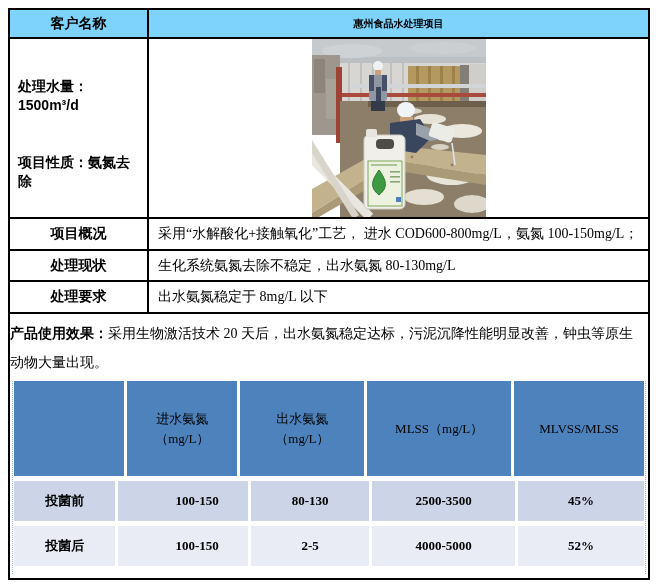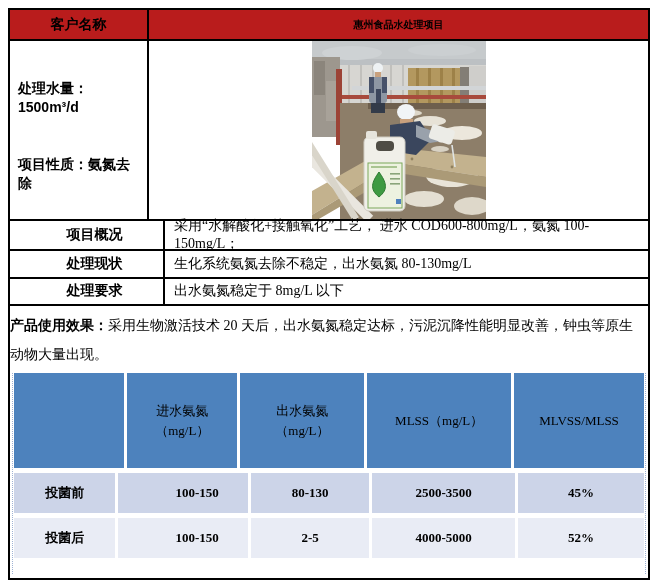--- a/index.html
+++ b/index.html
@@ -20,50 +20,50 @@
   .label-col {
     width: 139px; flex: 0 0 139px;
     border-right: 2px solid #000;
     display: flex; align-items: center; justify-content: center;
     font-family: "Liberation Sans", "DejaVu Sans", sans-serif;
     font-weight: 700; font-size: 14px;
   }
   .content-col { flex: 1; display: flex; align-items: center; }
 
   .r-head { height: 34px; }
-  .r-head .label-col, .r-head .content-col { background: #b91c1c; text-align: center; }
+  .r-head .label-col, .r-head .content-col { background: #7dd3fc; text-align: center; }
   .r-head .content-col { justify-content: center; font-family: "Liberation Sans", "DejaVu Sans", sans-serif; font-weight: 700; font-size: 10px; }
 
   .r-photo { height: 188px; }
   .r-photo .label-col {
     flex-direction: column; align-items: flex-start; justify-content: flex-start;
     padding: 38px 4px 0 8px;
   }
   .r-photo .label-col .pline { display: block; line-height: 19px; }
   .r-photo .label-col .pline + .pline { margin-top: 38px; }
   .r-photo .content-col { justify-content: center; align-items: center; }
 
   .photo-frame { width: 174px; height: 178px; overflow: hidden; }
 
-  .r-info { height: 30px; padding-left: 16px; }
+  .r-info { height: 37px; }
   .r-info .content-col { padding-left: 9px; font-size: 14px; }
 
   .r-bottom { flex: 1; flex-direction: column; border-bottom: none; display: flex; }
 
   .effect-para { padding: 5px 10px 2px 0; font-size: 14px; line-height: 29px; }
   .effect-lead { font-family: "Liberation Sans", "DejaVu Sans", sans-serif; font-weight: 700; }
 
   .inner-wrap {
     flex: 1; margin: 2px 2px 4px 2px;
     border-left: 1px dotted #9db2d4; border-right: 1px dotted #9db2d4;
     display: flex; flex-direction: column;
     background: #fff; padding: 0 1px;
   }
   .grid-row { display: flex; gap: 3px; margin-bottom: 5px; }
-  .grid-row:last-child { margin-bottom: 16px; }
+  .grid-row:last-child { margin-bottom: 8px; }
   .g-c1 { flex: 108 0 0; } .g-c2 { flex: 108 0 0; padding-left: 28px; } .g-c3 { flex: 126 0 0; }
   .g-c4 { flex: 152 0 0; } .g-c5 { flex: 134 0 0; }
 
   .hdr-row { height: 95px; }
   .hdr-cell {
     background: #4d82bd; color: #000;
     display: flex; align-items: center; justify-content: center; text-align: center;
     font-size: 13px; line-height: 20px; padding: 0 14px;
   }
   .data-row { height: 40px; }

